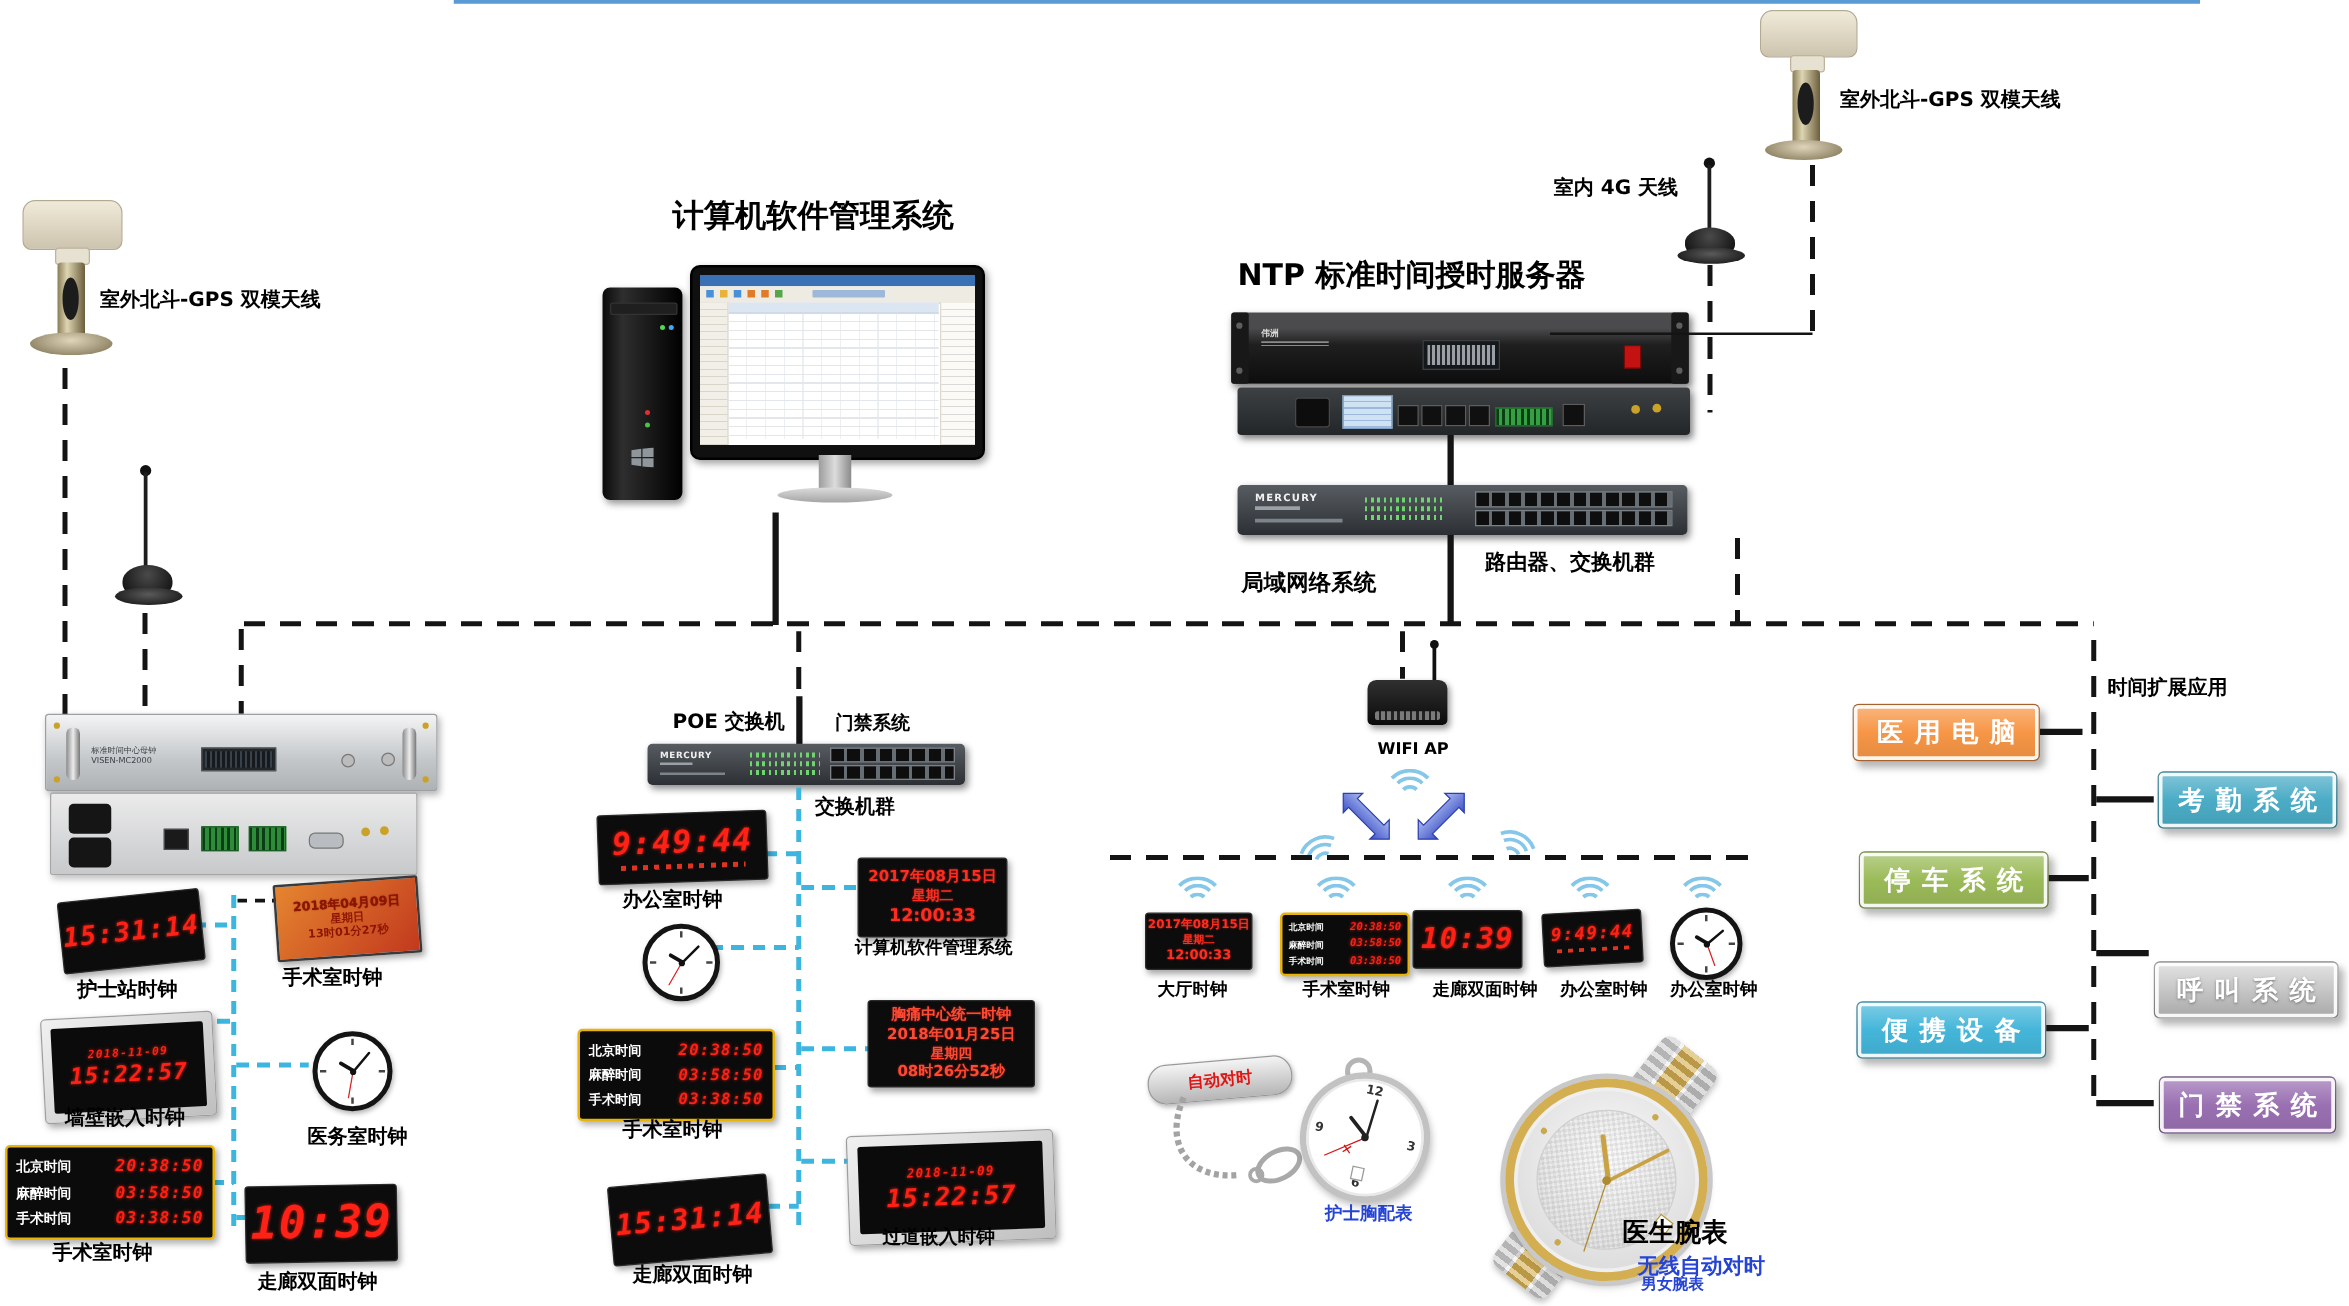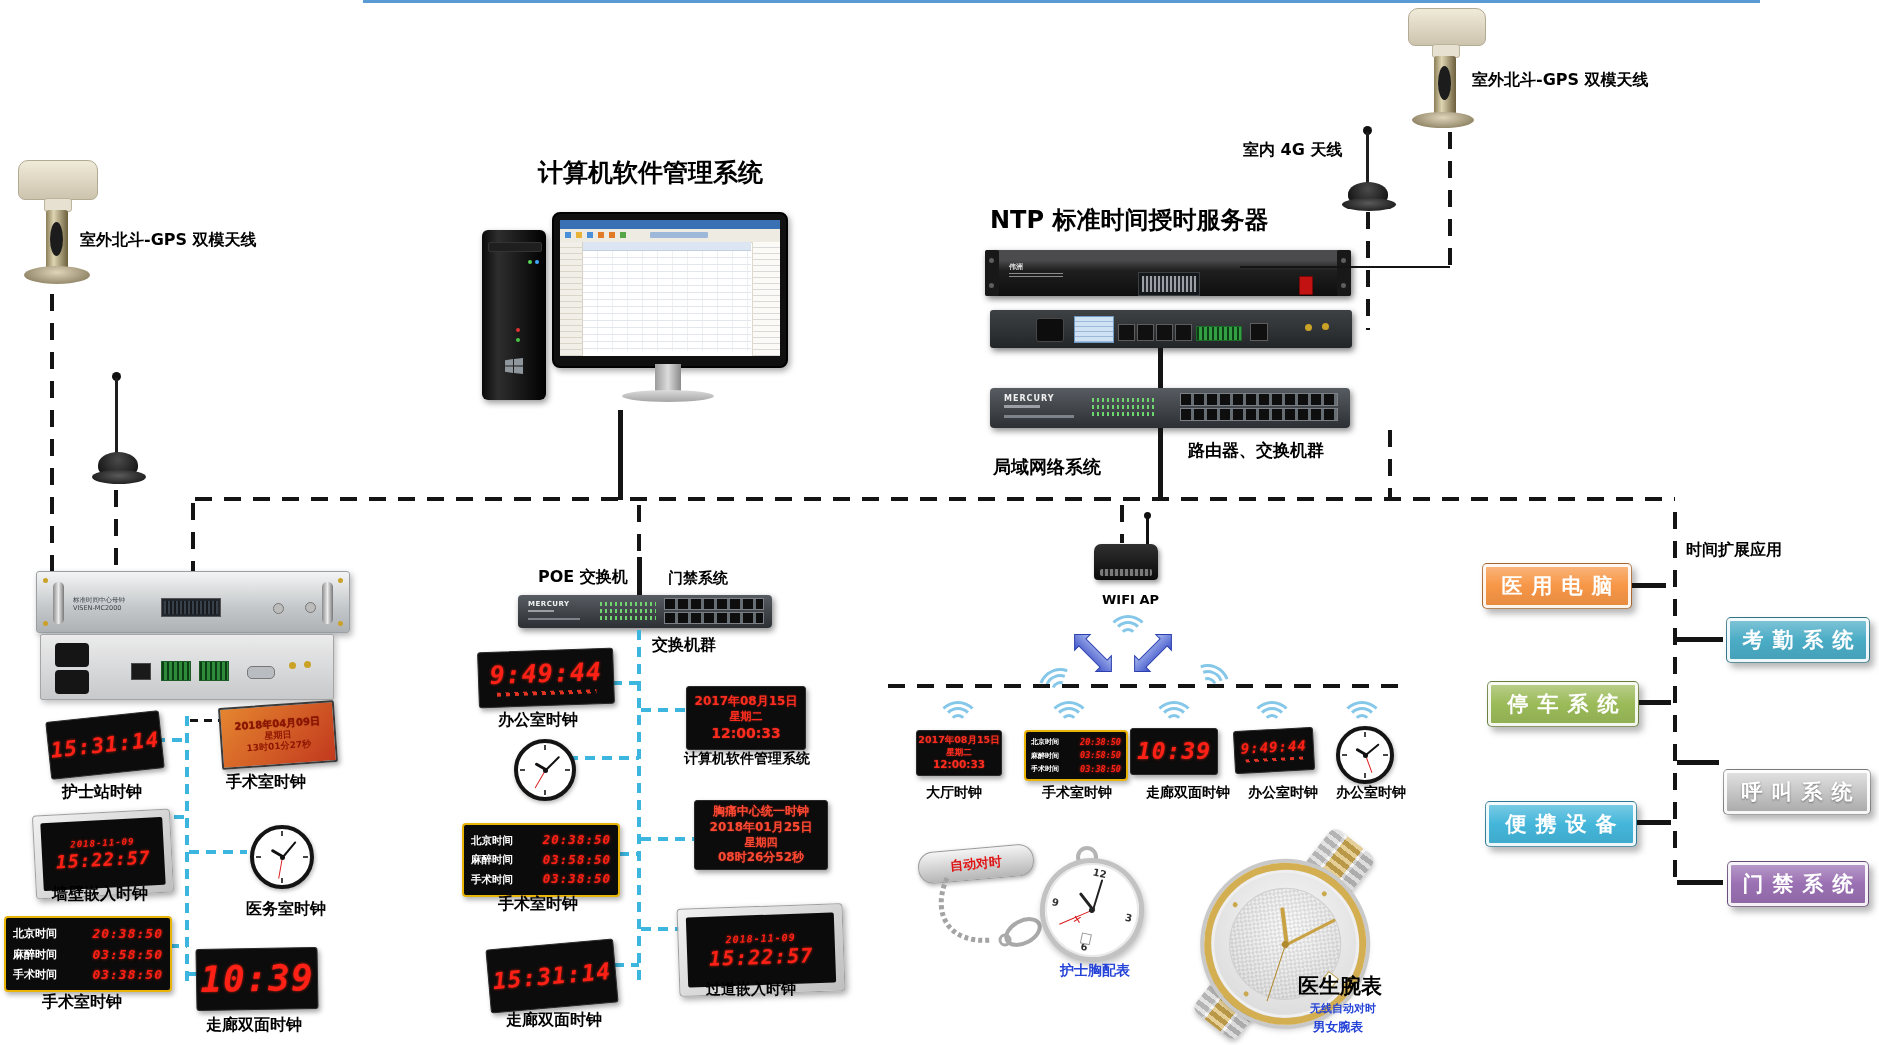--- a/index.html
+++ b/index.html
@@ -122,21 +122,21 @@
         <div class="abs" style="left:0;top:9px;width:100%;height:100px;background-image:repeating-linear-gradient(180deg,transparent 0 6px,#e3e6ea 6px 7px),repeating-linear-gradient(90deg,transparent 0 14px,#edf0f3 14px 15px);"></div>
       </div>
       <div class="abs" style="left:192px;top:22px;width:28px;height:114px;background:#fbfaf7;border-left:1px solid #ddd9cd;background-image:repeating-linear-gradient(180deg,transparent 0 5px,#d9d9d9 5px 6px);"></div>
     </div>
   </div>
   <div class="abs" style="left:655px;top:364px;width:26px;height:28px;background:linear-gradient(90deg,#9c9c9c,#dcdcdc,#8a8a8a);"></div>
   <div class="abs" style="left:622px;top:390px;width:92px;height:12px;background:linear-gradient(180deg,#dcdcdc,#a5a5a5);border-radius:50%;"></div>
   <div class="solid-v" style="left:618px;top:410px;height:90px;"></div>
 
   <div class="lbl center" style="left:990px;top:206px;width:320px;font-size:24px;">NTP 标准时间授时服务器</div>
-  <div class="rack" style="left:985px;top:250px;width:366px;height:46px;">
+  <div class="rack" style="left:985px;top:250px;width:366px;height:57px;">
     <div class="ear" style="left:0;">
         <i style="top:8px;"></i>
         <i style="bottom:8px;"></i>
       </div>
     <div class="ear" style="right:0;">
         <i style="top:8px;"></i>
         <i style="bottom:8px;"></i>
       </div>
     <div class="abs" style="left:24px;top:12px;font-size:7px;color:#ddd;font-weight:bold;">伟洲</div>
     <div class="abs" style="left:24px;top:23px;width:54px;height:5px;background:repeating-linear-gradient(180deg,#8b8b8b 0 1px,transparent 1px 3px);"></div>
@@ -550,16 +550,16 @@
         <div class="abs" style="right:10px;top:50%;transform:translateY(-50%);width:11px;height:9px;background:#fff;border:1px solid #b4953e;"></div>
         <div class="abs" style="left:50%;bottom:50%;width:4px;height:38px;background:#c8a243;transform-origin:50% 100%;transform:rotate(-45deg);border-radius:2px;"></div>
         <div class="abs" style="left:50%;bottom:50%;width:3px;height:55px;background:#c8a243;transform-origin:50% 100%;transform:rotate(25deg);border-radius:2px;"></div>
         <div class="abs" style="left:50%;bottom:50%;width:1px;height:60px;background:#b08a2e;transform-origin:50% 100%;transform:rotate(160deg);"></div>
         <div class="abs" style="left:50%;top:50%;width:7px;height:7px;margin:-3.5px 0 0 -3.5px;border-radius:50%;background:#b08a2e;"></div>
       </div>
       <div class="abs" style="left:194px;top:108px;width:9px;height:14px;background:#d4af52;border-radius:2px;"></div>
     </div>
   </div>
   <div class="lbl" style="left:1298px;top:974px;font-size:21px;">医生腕表</div>
-  <div class="blue-note" style="left:1310px;top:1001px;font-size:11px;">无线自动对时</div>
+  <div class="blue-note" style="left:1310px;top:1001px;font-size:17px;">无线自动对时</div>
   <div class="blue-note" style="left:1313px;top:1019px;font-size:12.5px;font-family:Liberation Mono, monospace;">男女腕表</div>
 
 </div>
 
 </body></html>

